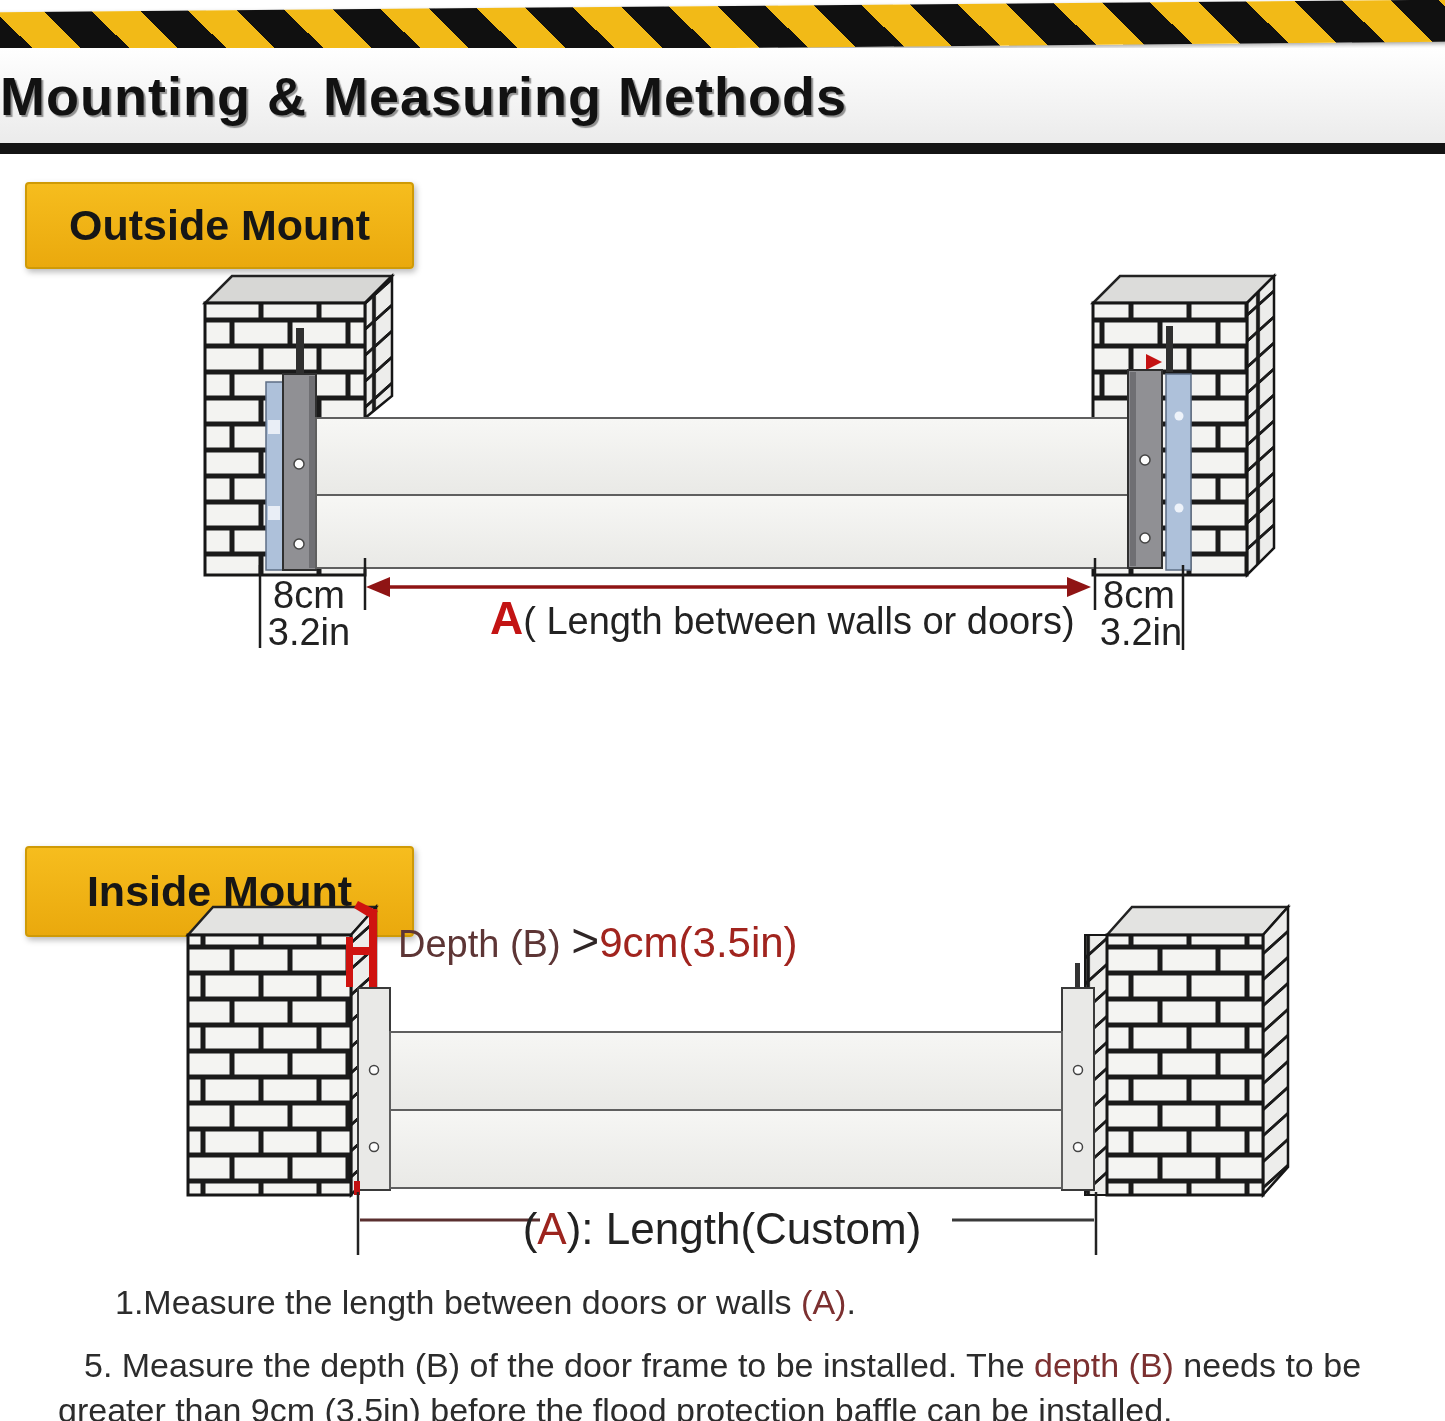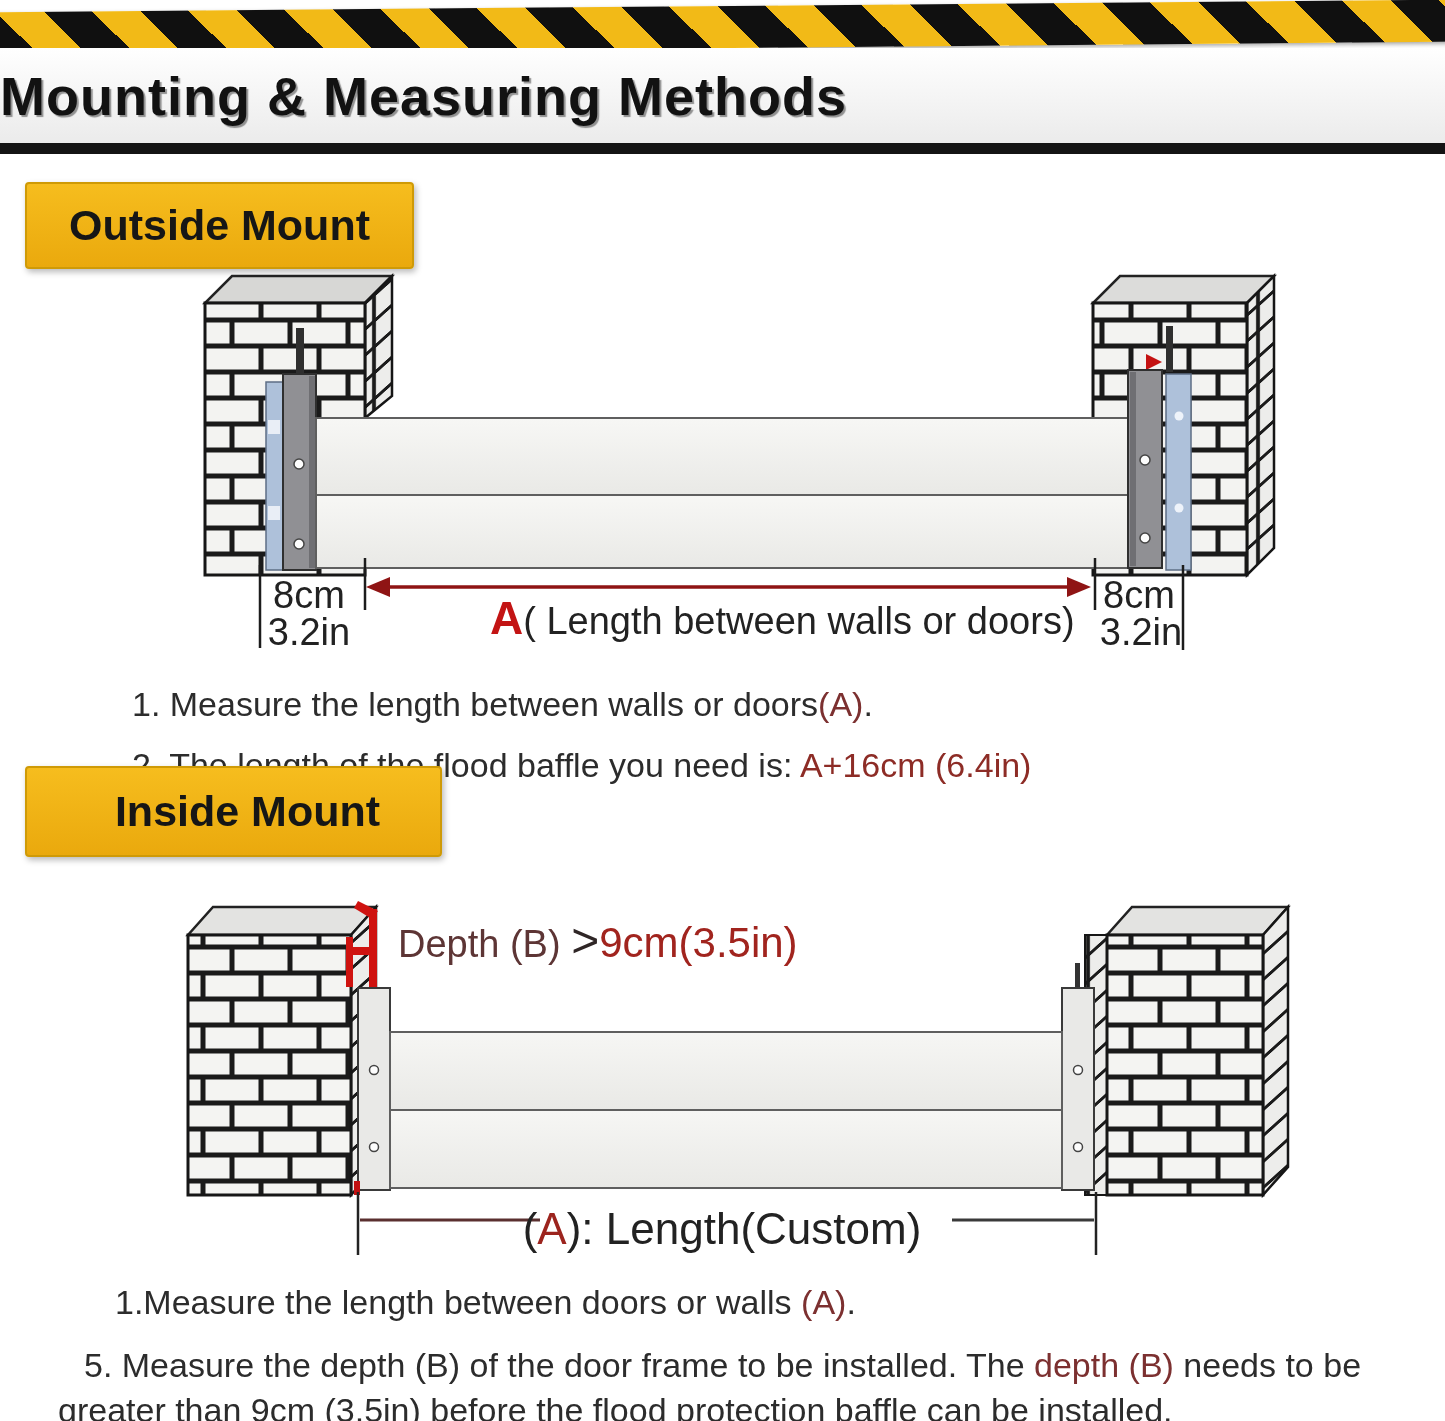--- a/index.html
+++ b/index.html
@@ -27,21 +27,21 @@
   
   .badge{
     position:absolute;left:25px;width:385px;
     background:linear-gradient(#f6bd1e,#eaa90d);
     border:2px solid #cf9a06;border-radius:4px;
     box-shadow:2px 3px 6px rgba(0,0,0,.28);
     display:flex;align-items:center;justify-content:center;
     font-size:43px;font-weight:600;color:#161616;
   }
   .badge-outside{top:182px;height:83px;}
-  .badge-inside{top:766px;height:87px;padding-left:28px;}
+  .badge-inside{top:846px;height:87px;}
   
   .diagram{position:absolute;left:0;}
   .svg-outside{top:268px;}
   .svg-inside{top:895px;}
   
   .steps{position:absolute;color:#2c2c2c;font-size:34px;}
   .steps p{margin:0 0 16px 0;line-height:1.32;}
   .steps-outside{top:682px;left:132px;width:1290px;}
   .steps-inside{top:1280px;left:0;width:1445px;}
   .steps-inside .p1{padding-left:115px;}
@@ -133,24 +133,20 @@
       <text x="309" y="340" text-anchor="middle" font-size="38" fill="#222">8cm</text>
       <text x="309" y="377" text-anchor="middle" font-size="38" fill="#222">3.2in</text>
       <text x="1139" y="340" text-anchor="middle" font-size="38" fill="#222">8cm</text>
       <text x="1141" y="377" text-anchor="middle" font-size="38" fill="#222">3.2in</text>
       <text x="490" y="366">
         <tspan font-size="46" font-weight="bold" fill="#c31414">A</tspan><tspan font-size="38" fill="#222">( Length between walls or doors)</tspan>
       </text>
     </g>
   </svg>
 
-  <div class="steps steps-outside">
-    <p><span>1. Measure the length between walls or doors</span><span class="hl-maroon">(A)</span><span>.</span></p>
-    <p><span>2. The length of the flood baffle you need is: </span><span class="hl-red">A+16cm (6.4in)</span></p>
-  </div>
 
   <div class="badge badge-inside">
     <span>Inside Mount</span>
   </div>
 
   <svg class="diagram svg-inside" width="1445" height="370" viewBox="0 0 1445 370">
     <defs>
       <pattern id="b2" width="58" height="52" patternUnits="userSpaceOnUse">
         <rect width="58" height="52" fill="#1a1a1a"></rect>
         <rect x="2.5" y="2.5" width="53" height="21" fill="#f4f4f2"></rect>

